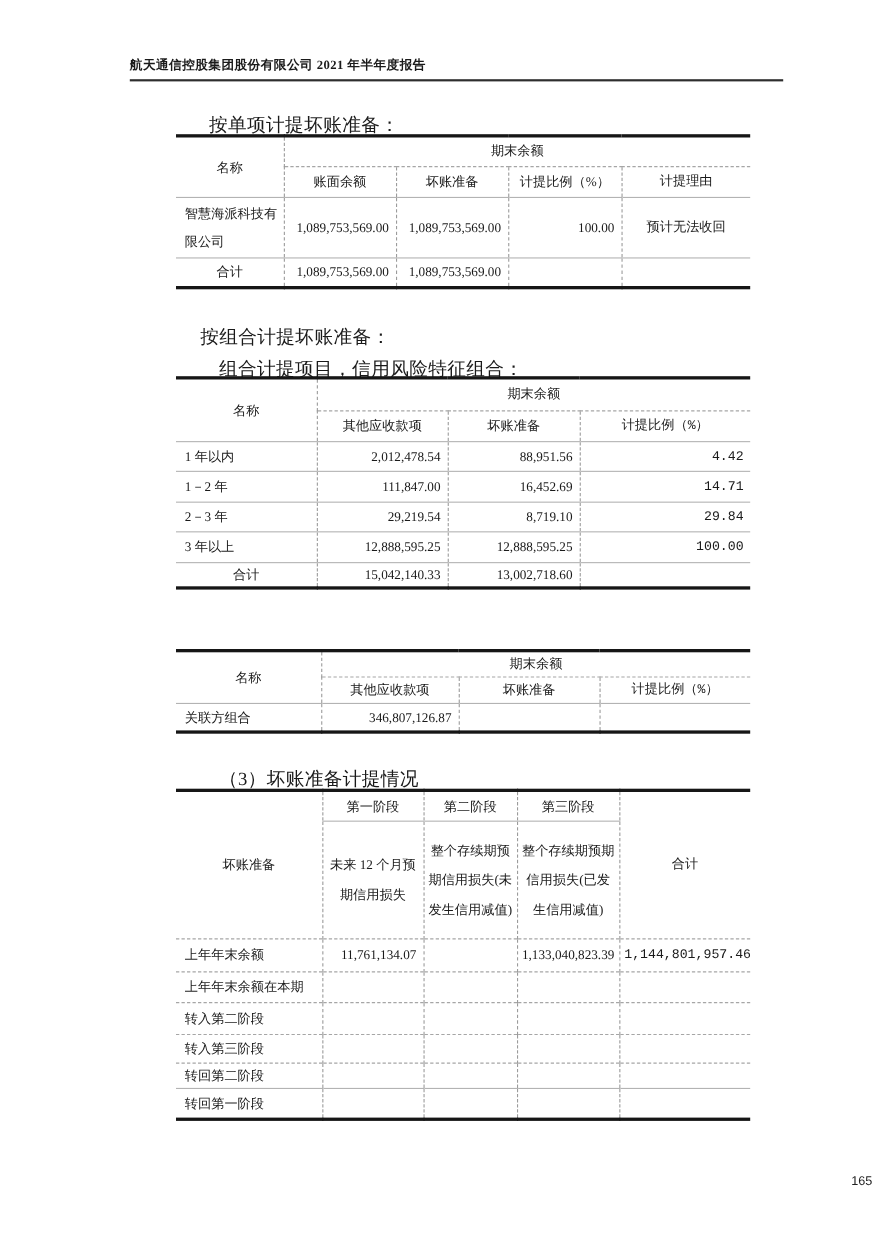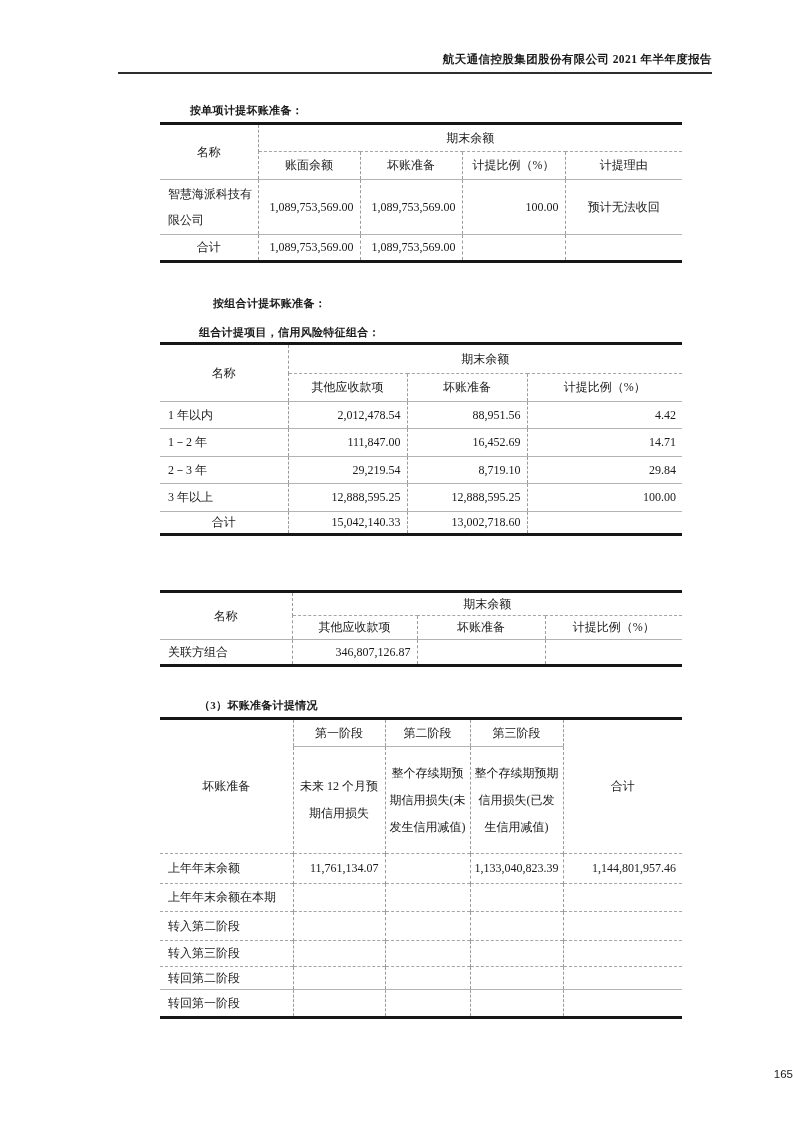--- a/index.html
+++ b/index.html
@@ -11,37 +11,36 @@
   .page {
     position:relative;
     width:793px; height:1122px;
     background:#ffffff;
     overflow:hidden;
   }
   
   .doc-header {
     position:absolute; left:118px; top:0;
     width:594px; height:74px;
-    display:flex; align-items:flex-end; justify-content:flex-end;
+    display:flex; align-items:flex-end; justify-content:flex-start;
     border-bottom:2px solid #2e2e2e;
     padding-bottom:5px;
   }
   .doc-title {
     font-size:11.5px; font-weight:bold;
     letter-spacing:0.4px;
     white-space:nowrap;
   }
   
   .heading {
     position:absolute;
-    font-size:11px;
+    font-size:17px;
     line-height:1.3;
     white-space:nowrap;
     letter-spacing:0.3px;
-    font-weight:bold;
   }
   
   table.rpt {
     position:absolute; left:160px;
     width:522px;
     border-collapse:collapse;
     table-layout:fixed;
     border-top:3px solid #161616;
     border-bottom:3px solid #161616;
   }
@@ -50,21 +49,21 @@
     font-weight:normal;
     vertical-align:middle;
     text-align:center;
     overflow:hidden;
     border-left:1px dashed #9b9b9b;
     border-right:1px dashed #9b9b9b;
     padding:1px 4px;
     line-height:1.4;
   }
   .rpt .edge-l { border-left:none; }
-  .rpt .edge-r { border-right:none; }
+  .rpt .edge-r { border-right:none;font-family:Liberation Mono, monospace; }
   .rpt tr.hsolid > th, .rpt tr.hsolid > td { border-top:1px solid #b3b3b3; }
   .rpt tr.hdash  > th, .rpt tr.hdash  > td { border-top:1px dashed #a6a6a6; }
   .rpt .grp { border-bottom:1px dashed #a6a6a6; }
   .rpt .stage-lbl { border-bottom:1px solid #b3b3b3; }
   .rpt td.name { text-align:left; padding-left:8px; }
   .rpt td.num  { text-align:right; padding-right:6px; }
   .rpt td.ctr  { text-align:center; }
   .rpt .wrap2 { line-height:26px; }
   .rpt .desc  { line-height:27px; padding:2px 3px; }
   
@@ -117,21 +116,21 @@
     <tr class="hsolid">
       <td class="edge-l ctr" style="height:27px;">合计</td>
       <td class="num">1,089,753,569.00</td>
       <td class="num">1,089,753,569.00</td>
       <td class="num"></td>
       <td class="edge-r ctr"></td>
     </tr>
   </tbody>
     </table>
 
-  <div class="heading" style="left:213px; top:296px;">按组合计提坏账准备：</div>
+  <div class="heading" style="left:182px; top:296px;">按组合计提坏账准备：</div>
   <div class="heading" style="left:199px; top:325px;">组合计提项目，信用风险特征组合：</div>
 
   <table class="rpt" style="top:342px;">
     <colgroup>
       <col style="width:128px">
         <col style="width:119px">
         <col style="width:120px">
         <col style="width:155px">
     </colgroup>
     <tbody>

